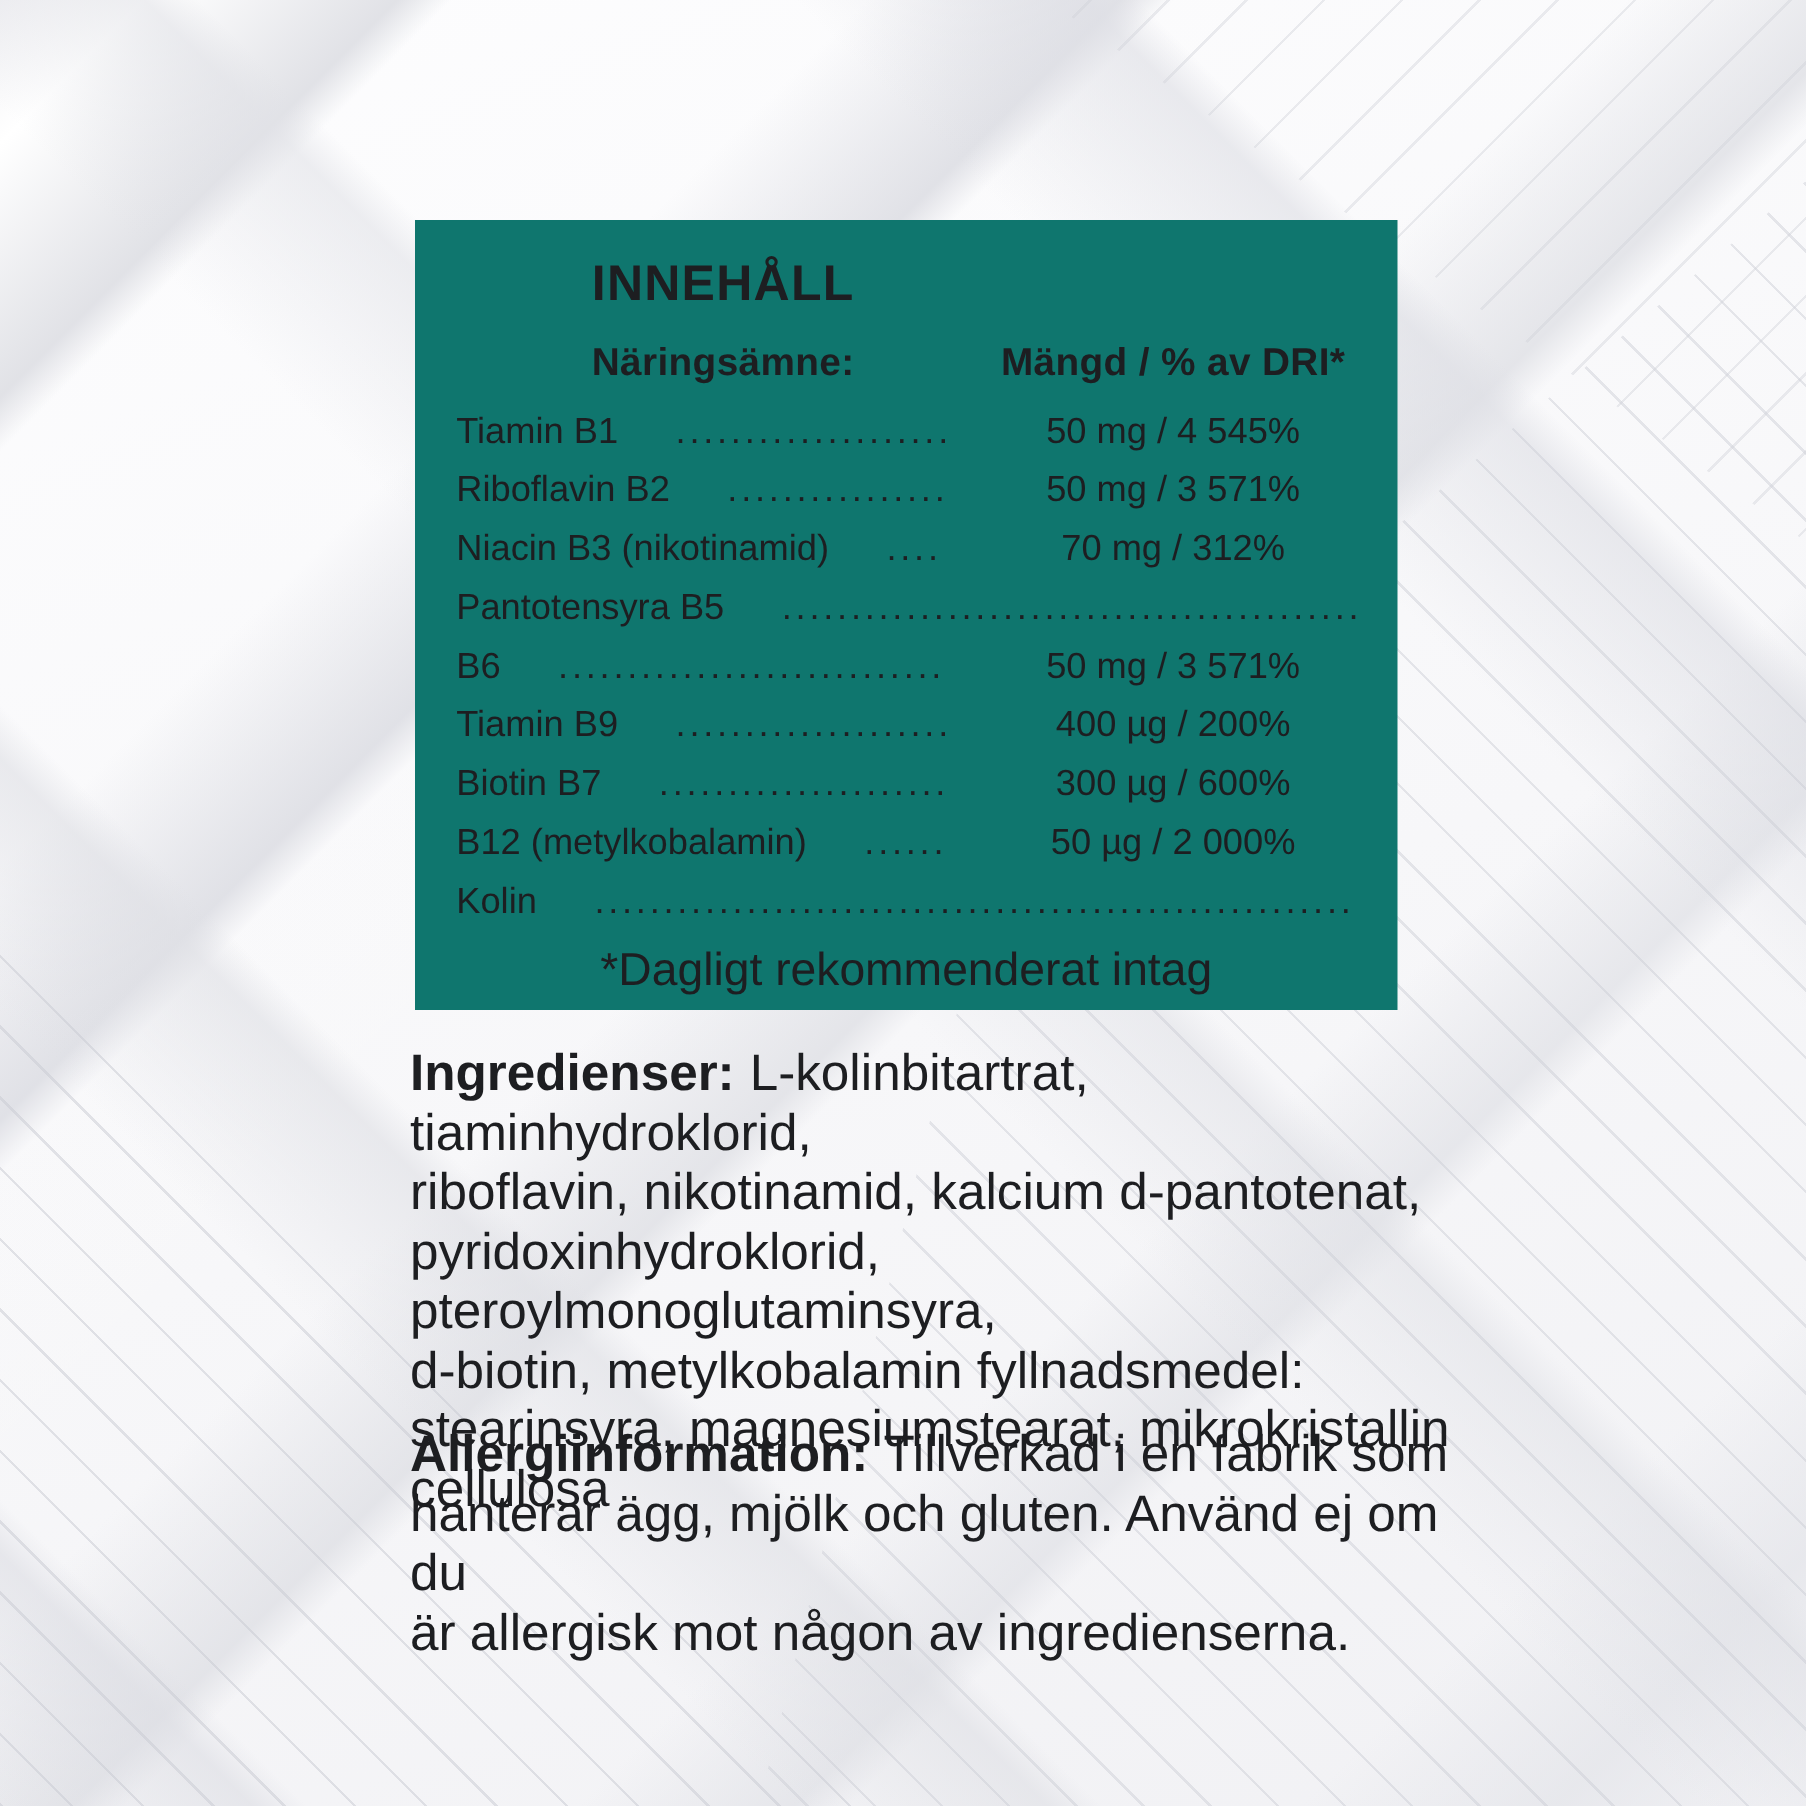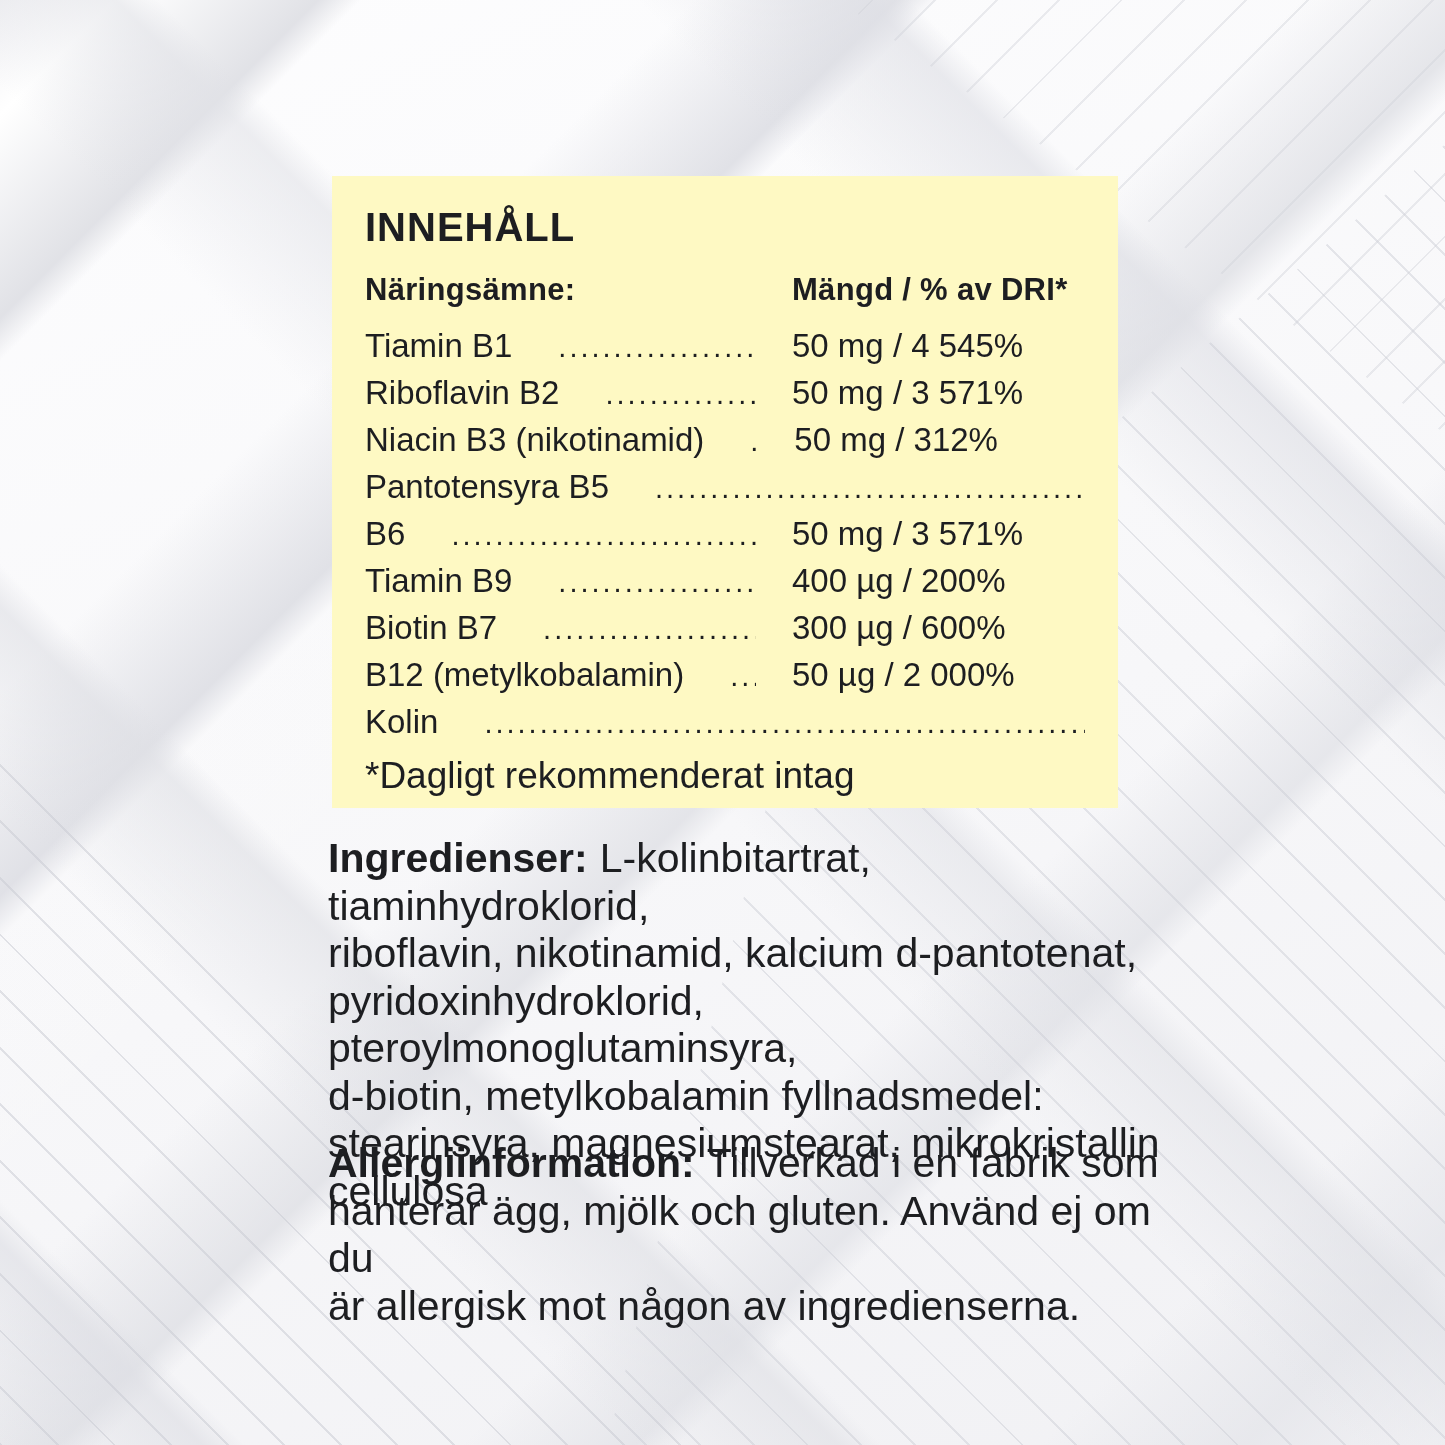--- a/index.html
+++ b/index.html
@@ -26,30 +26,30 @@
     rgba(255,255,255,0) 100%);}
   .bg-pin1{background:repeating-linear-gradient(45deg, rgba(200,202,210,.50) 0 2px, rgba(0,0,0,0) 2px 40px);
     clip-path:polygon(0 50%, 50% 100%, 0 100%);}
   .bg-pin2{background:repeating-linear-gradient(45deg, rgba(202,204,212,.45) 0 2px, rgba(0,0,0,0) 2px 38px);
     clip-path:polygon(55% 48%, 100% 10%, 100% 100%, 42% 100%);}
   .bg-pin3{background:repeating-linear-gradient(135deg, rgba(207,209,216,.40) 0 2px, rgba(0,0,0,0) 2px 44px);
     clip-path:polygon(58% 0, 100% 0, 100% 30%);}
   
   .panel{
     position:absolute;left:332px;top:176px;width:786px;height:632px;
-    background:#fef9c3;box-sizing:border-box;padding:26px 33px 0 33px;
+    background:#0f766e;box-sizing:border-box;padding:26px 33px 0 33px;text-align:center;
   }
   .hrow{display:flex;font-size:40px;font-weight:800;letter-spacing:1px;line-height:46px;margin-top:2px;}
   .hleft{flex:none;width:427px;}
   .hright{flex:1;white-space:nowrap;}
   .crow{display:flex;font-size:31px;font-weight:700;letter-spacing:.3px;line-height:40px;margin-top:20px;}
   .cleft{flex:none;width:427px;}
   .cright{flex:1;white-space:nowrap;}
   .rows{margin-top:12px;}
-  .row{display:flex;align-items:baseline;font-size:33px;line-height:47px;height:47px;gap:36px;}
+  .row{display:flex;align-items:baseline;font-size:29px;line-height:47px;height:47px;gap:36px;}
   .rlabel{flex:none;white-space:nowrap;}
   .rdots{flex:1 1 auto;overflow:hidden;white-space:nowrap;padding:0 8px 0 10px;}
   .rdots::before{
     content:"..........................................................................................";
     font-size:29px;letter-spacing:3px;color:#1d1e21;
   }
   .rvalue{flex:none;width:293px;white-space:nowrap;}
   .footnote{font-size:37px;line-height:42px;margin-top:10px;}
   
   .para{position:absolute;left:328px;width:840px;margin:0;font-size:41px;line-height:47.5px;}
@@ -85,21 +85,21 @@
         <span class="rvalue">50 mg / 4 545%</span>
       </div>
       <div class="row">
         <span class="rlabel">Riboflavin B2</span>
         <span class="rdots"></span>
         <span class="rvalue">50 mg / 3 571%</span>
       </div>
       <div class="row">
         <span class="rlabel">Niacin B3 (nikotinamid)</span>
         <span class="rdots"></span>
-        <span class="rvalue">50 mg / 312%</span>
+        <span class="rvalue">70 mg / 312%</span>
       </div>
       <div class="row">
         <span class="rlabel">Pantotensyra B5</span>
         <span class="rdots"></span>
       </div>
       <div class="row">
         <span class="rlabel">B6</span>
         <span class="rdots"></span>
         <span class="rvalue">50 mg / 3 571%</span>
       </div>

